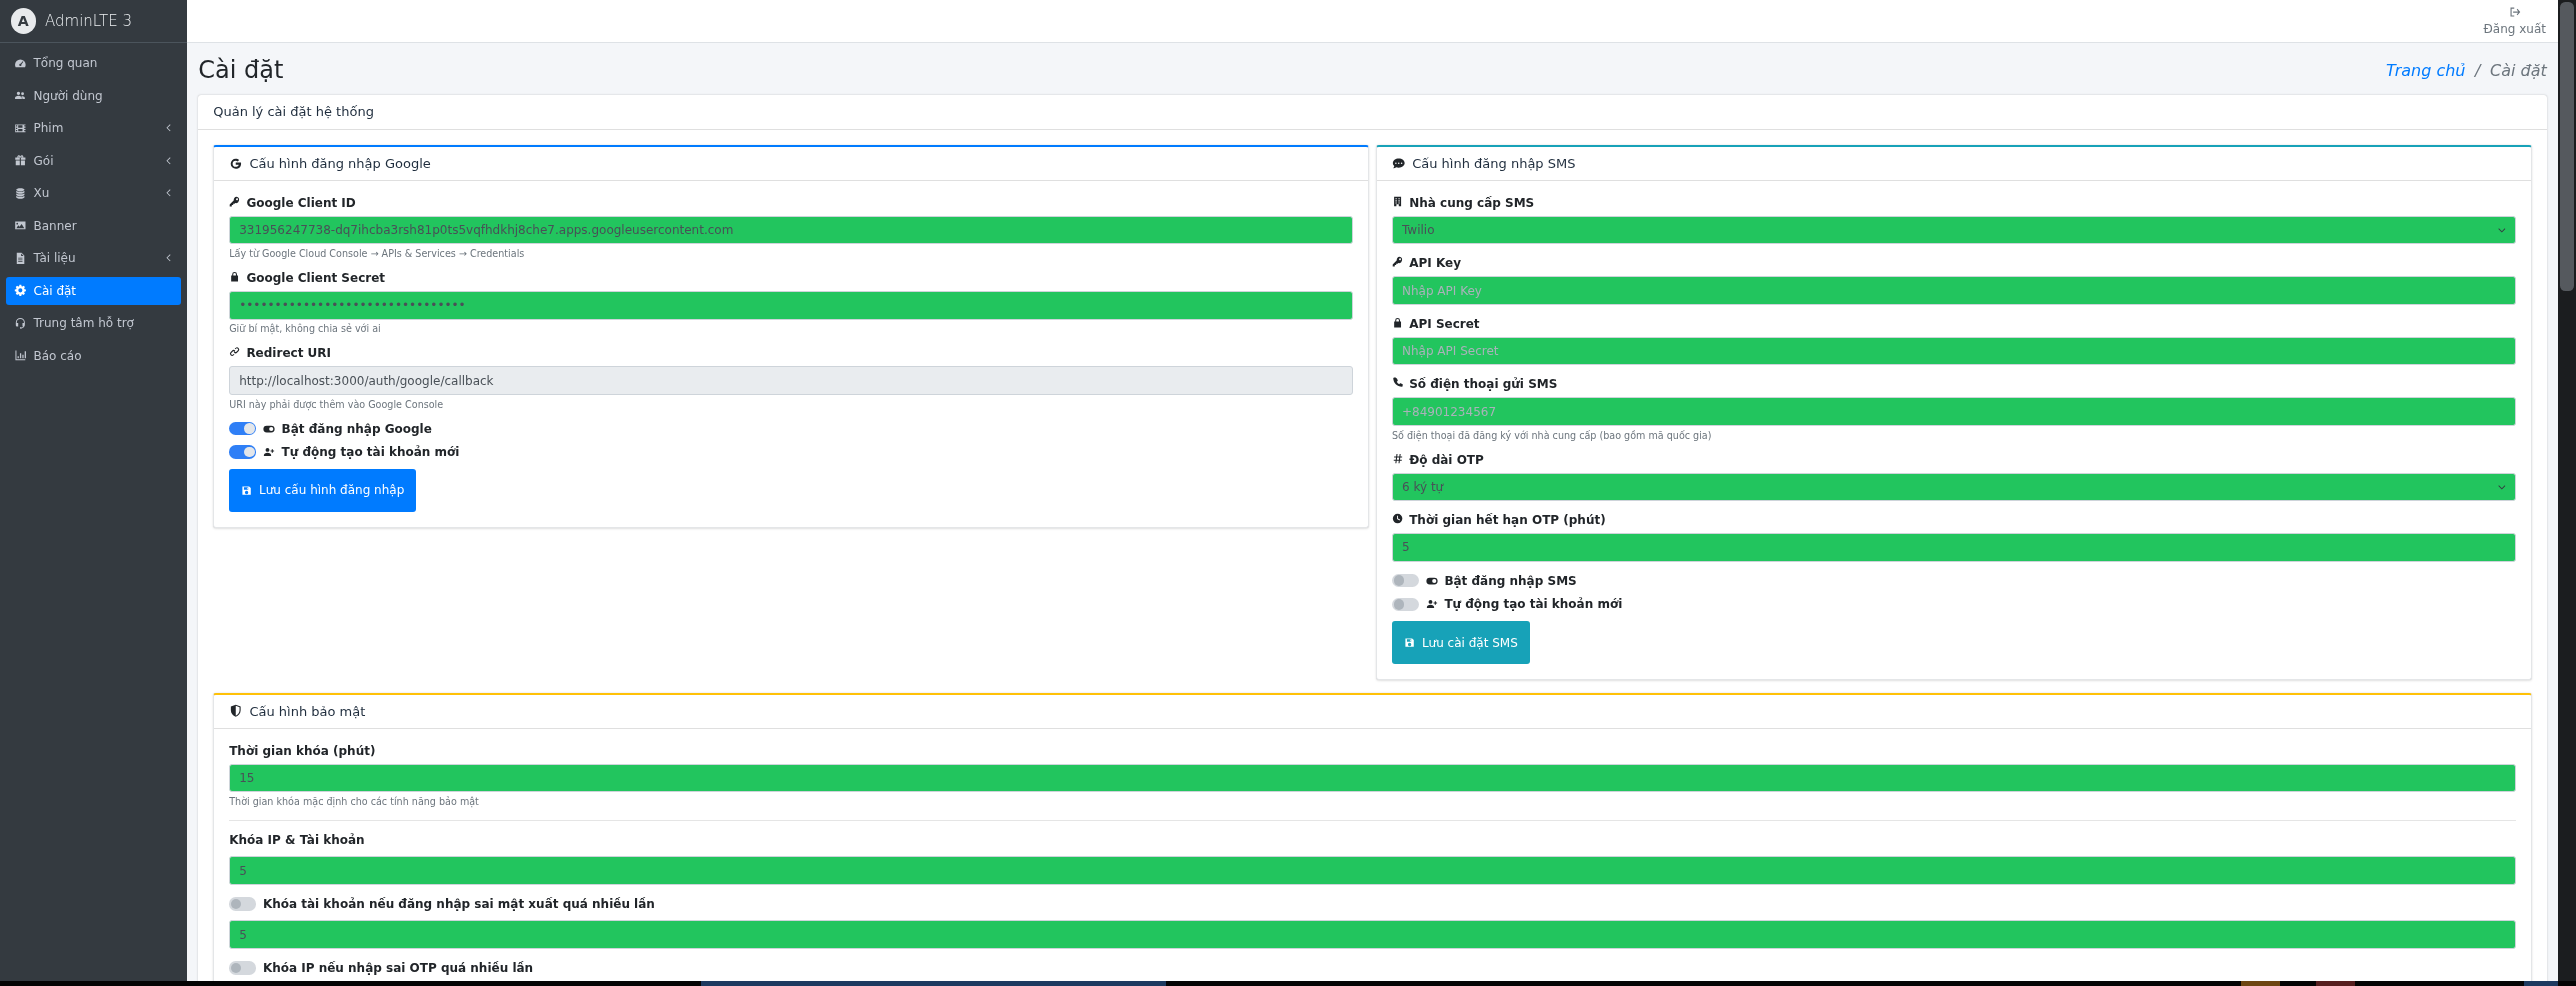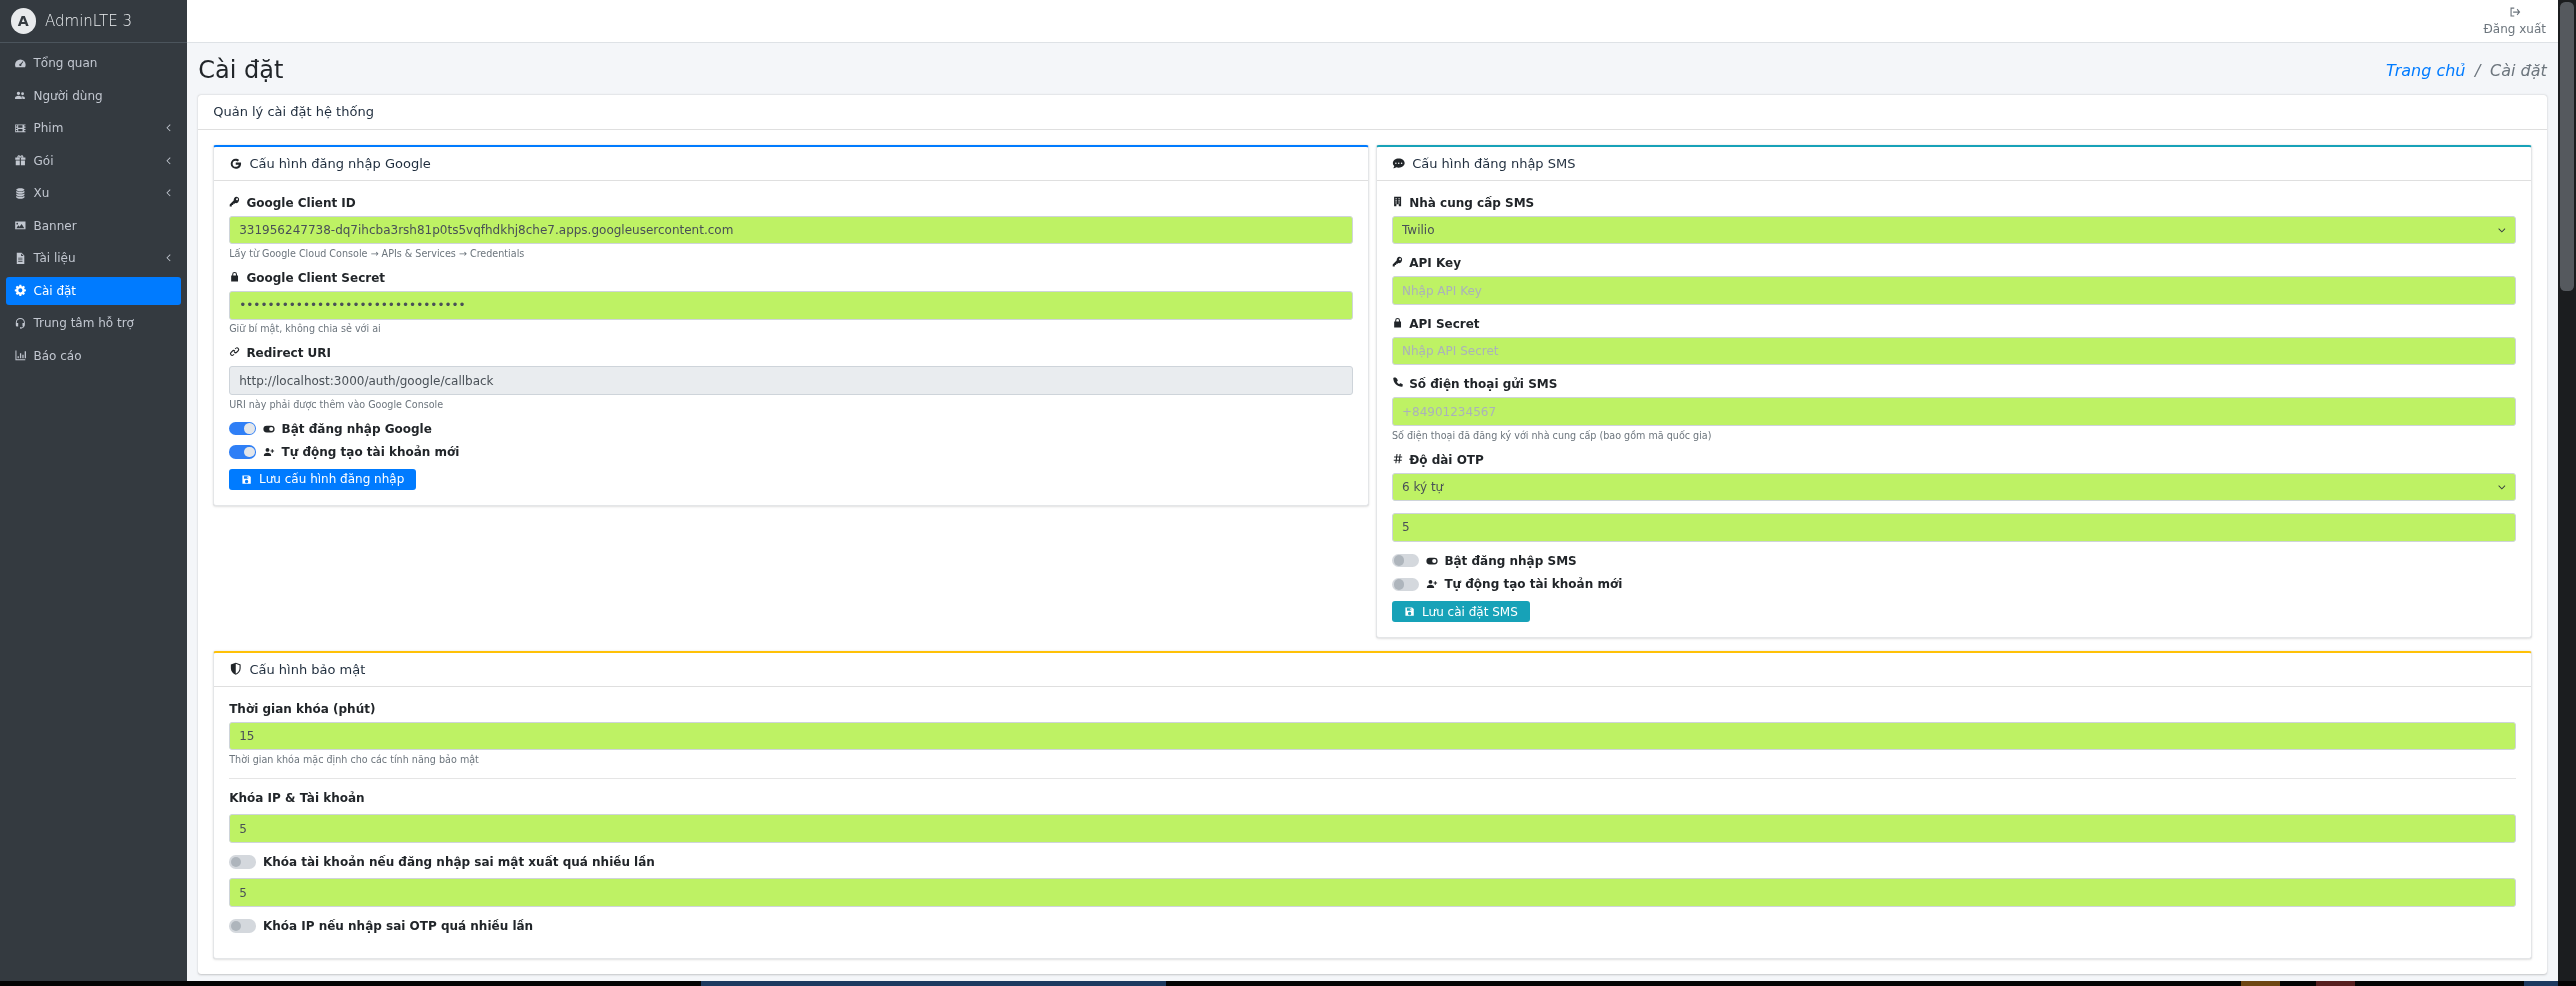--- a/index.html
+++ b/index.html
@@ -53,40 +53,40 @@
   .scard.accent-yellow{ border-top:2.2px solid #ffc107; }
   .scard-header { padding:9px 15px; border-bottom:0.7px solid rgba(0,0,0,.125);
                   display:flex; align-items:center; gap:6.7px; font-size:13px; color:#1f2d3d; }
   .scard-header .ic { font-size:13.5px; color:#212529; }
   .scard-body { padding:15px; }
 
   .form-group { margin-bottom:12px; }
   .form-label { display:flex; gap:6px; font-weight:700; font-size:12px; margin-bottom:6px; color:#212529; }
   .form-label .ic { font-size:11.2px; }
   .form-control { width:100%; height:28.5px; padding:4.5px 9px; font-size:12px; color:#495057;
-                  border:0.7px solid #ced4da; border-radius:3px; background:#bef264;
+                  border:0.7px solid #ced4da; border-radius:3px; background:#22c55e;
                   font-family:"DejaVu Sans","Liberation Sans",sans-serif; }
   .form-control::placeholder { color:#aab2ba; opacity:1; }
   .form-control.readonly { background:#e9ecef; }
   .help { font-size:9.6px; color:#6c757d; margin-top:3.7px; }
 
   .selwrap { position:relative; }
   .selwrap select { appearance:none; -webkit-appearance:none; }
   .selwrap .caret { position:absolute; right:9px; top:50%; transform:translateY(-50%);
                     font-size:9.7px; color:#343a40; pointer-events:none; }
 
   .toggle-row { display:flex; align-items:center; gap:6.7px; margin-bottom:9.7px; }
   .toggle-row .ic { font-size:12px; }
   .toggle-row .t-label { font-weight:700; font-size:12px; }
   .switch { position:relative; width:27px; height:13.5px; border-radius:6.7px; background:#d4d8dd; cursor:pointer; flex:0 0 auto; }
   .switch .knob { position:absolute; top:1.5px; left:1.5px; width:10.5px; height:10.5px; border-radius:50%; background:#aeb5bc; }
   .switch.on { background:#2f7ff6; }
   .switch.on .knob { left:15px; background:#e3e6ea; }
 
-  .btn { display:inline-flex; align-items:center; gap:6.7px; padding:0 12px; height:21px;
+  .btn { display:inline-flex; align-items:center; gap:6.7px; padding:0 12px; height:43px;
          border:none; border-radius:3px; color:#fff; font-size:12px; cursor:pointer;
          font-family:"DejaVu Sans","Liberation Sans",sans-serif; }
   .btn .ic { font-size:11.2px; }
   .btn-primary { background:#007bff; }
   .btn-info { background:#17a2b8; }
 
   .sec-card { margin-top:12.7px; }
   .sec-heading { font-weight:700; font-size:12px; margin:0 0 9px; }
   hr.divider { border:none; border-top:0.7px solid rgba(0,0,0,.1); margin:12.7px 0; }
 </style>
@@ -390,20 +390,28 @@
                     <option>6 ký tự</option>
                   </select>
                   <span class="ic caret">
                       <svg viewBox="0 0 16 16">
                         <path d="M3.2 5.2 8 10l4.8-4.8 1 1L8 12 2.2 6.2l1-1z"></path>
                       </svg>
                     </span>
                 </div>
               </div>
               <div class="form-group">
+                <div class="form-label">
+                  <span class="ic">
+                      <svg viewBox="0 0 16 16">
+                        <path fill-rule="evenodd" d="M8 1.2a6.8 6.8 0 1 0 0 13.6A6.8 6.8 0 0 0 8 1.2zm.6 2.6v3.9l2.9 1.7-.7 1.2-3.5-2V3.8h1.3z"></path>
+                      </svg>
+                    </span>
+                  <span>Thời gian hết hạn OTP (phút)</span>
+                </div>
                 <input class="form-control" type="text" value="5" style="">
               </div>
               <div class="toggle-row">
                 <span class="switch">
                     <span class="knob"></span>
                   </span>
                 <span class="ic">
                     <svg viewBox="0 0 16 16">
                       <path fill-rule="evenodd" d="M5 3.5h6a4.5 4.5 0 0 1 0 9H5a4.5 4.5 0 0 1 0-9zm6 1.7a2.8 2.8 0 1 0 0 5.6 2.8 2.8 0 0 0 0-5.6z"></path>
                     </svg>

